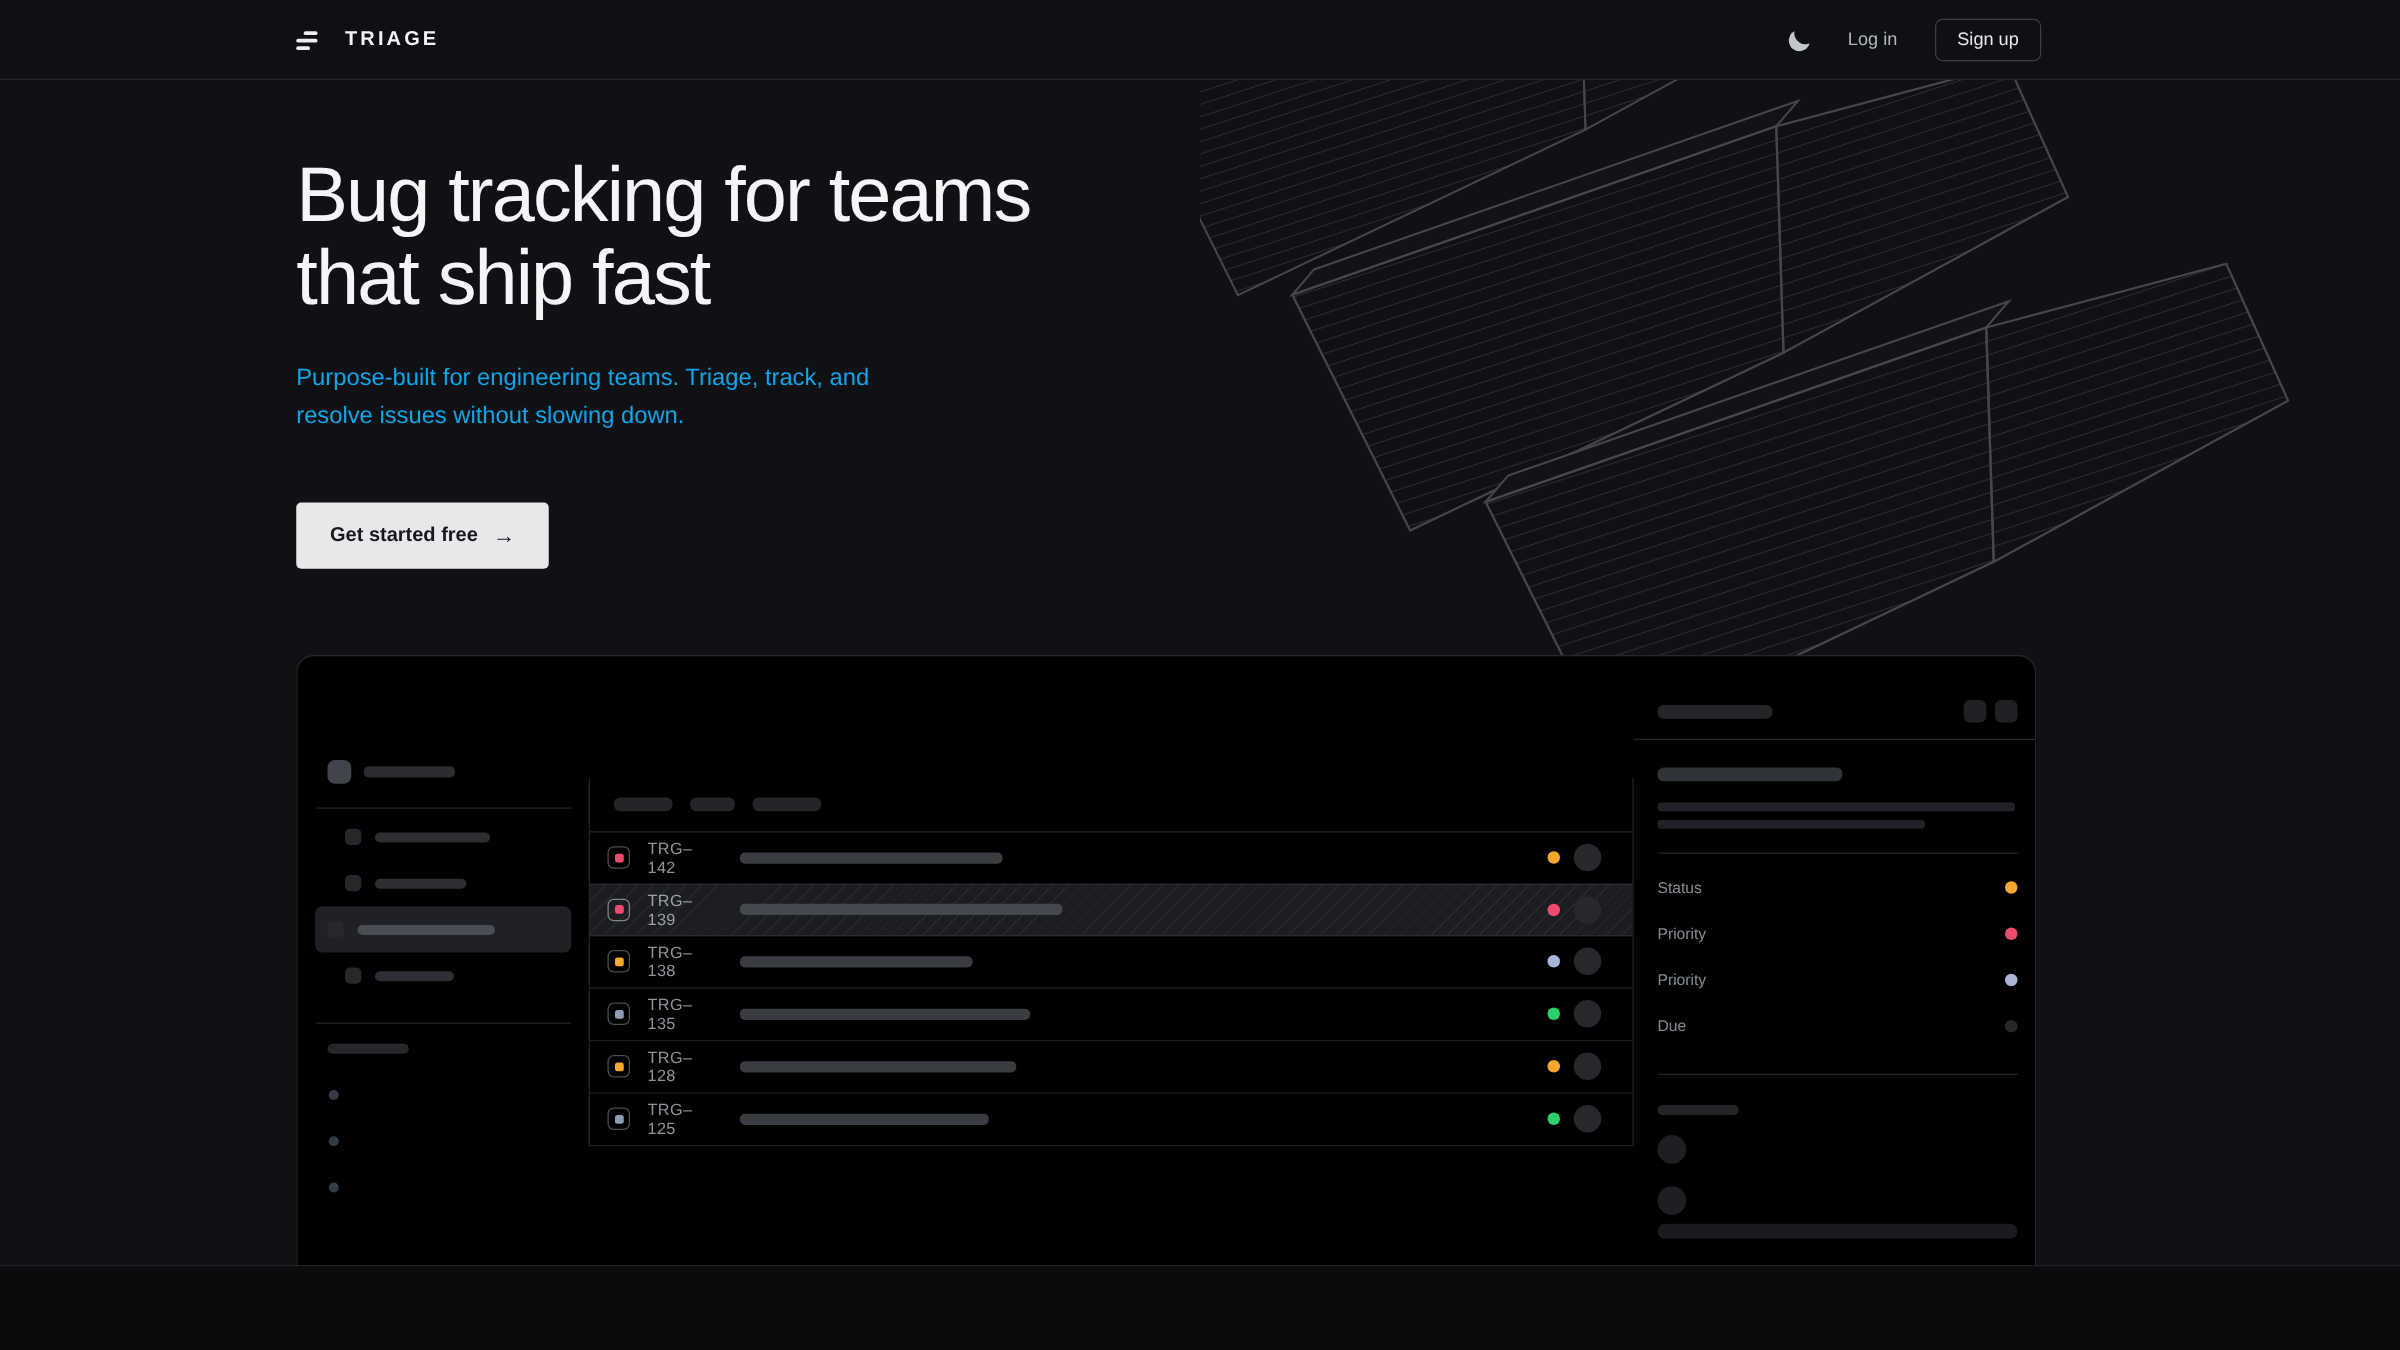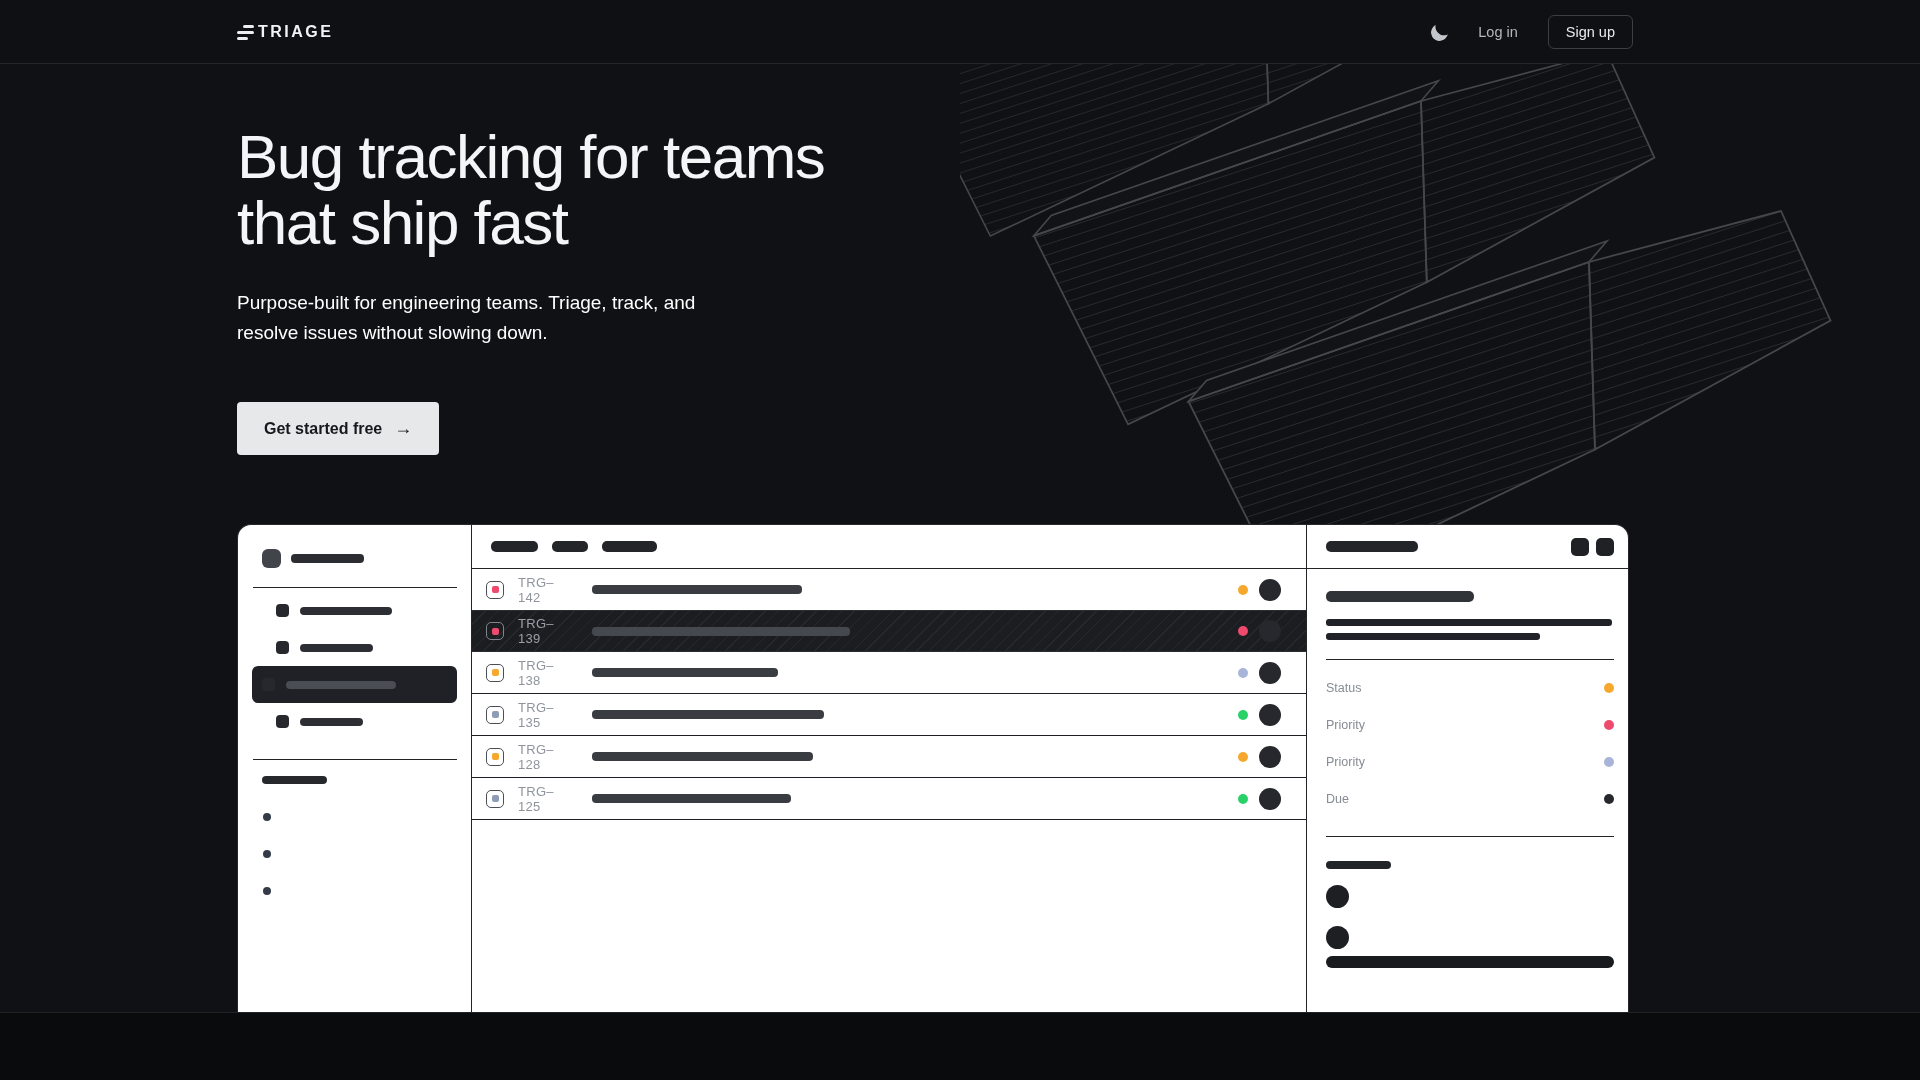--- a/index.html
+++ b/index.html
@@ -14,54 +14,54 @@
   .art { position:absolute; left:960px; top:0; z-index:1; }
   
   .header {
     position:absolute; top:0; left:0; width:1920px; height:64px;
     background:#0f1013; border-bottom:1px solid #26272b; z-index:10;
   }
   .header-inner {
     position:absolute; left:237px; right:287px; top:0; height:64px;
     display:flex; align-items:center; justify-content:space-between;
   }
-  .logo { display:flex; align-items:center; gap:4px; cursor:pointer; }
+  .logo { display:flex; align-items:center; gap:22px; cursor:pointer; }
   .logo-glyph { display:flex; flex-direction:column; gap:3px; }
   .logo-glyph i { display:block; height:3px; border-radius:1.5px; background:#eceef1; }
   .logo-glyph i:nth-child(1){ width:11px; margin-left:6px; }
   .logo-glyph i:nth-child(2){ width:17px; }
   .logo-glyph i:nth-child(3){ width:11px; }
   .logo-text { font-size:16px; font-weight:700; letter-spacing:2.5px; color:#f2f3f5; }
   .header-right { display:flex; align-items:center; gap:30px; }
   .moon {
     width:17px; height:17px; border-radius:50%;
     box-shadow:inset 6px -4px 0 0 #c3c6cc; transform:rotate(-18deg); cursor:pointer;
   }
   .login { font-size:14.5px; color:#b3b6bc; cursor:pointer; }
   .signup {
     font-size:14.5px; color:#e9eaec; border:1px solid #3c3e44; border-radius:6px;
     padding:9px 17px; background:transparent; cursor:pointer; line-height:1;
     font-family:"Liberation Sans", sans-serif;
   }
   
   .hero { position:absolute; left:237px; top:124px; z-index:5; }
   .hero h1 { font-size:62px; line-height:66px; font-weight:500; letter-spacing:-1.5px; color:#f4f5f7; }
-  .hero .sub { margin-top:32px; font-size:19px; line-height:30px; color:#ffffff; }
+  .hero .sub { margin-top:32px; font-size:19px; line-height:30px; color:#0ea5e9; }
   .cta {
     margin-top:54px; display:inline-flex; align-items:center; gap:12px;
     height:53px; padding:0 27px; background:#e7e8ea; color:#17181c;
     border:none; border-radius:4px; font-size:16px; font-weight:700; cursor:pointer;
     font-family:"Liberation Sans", sans-serif;
   }
   .cta .arrow { font-size:18px; font-weight:400; }
   
   .card {
     position:absolute; left:237px; top:524px; width:1392px; height:489px;
-    background:#ffffff; border:1px solid #26272b; border-bottom:none;
-    border-radius:14px 14px 0 0; z-index:5; display:flex; overflow:hidden;
+    background:#000000; border:1px solid #26272b; border-bottom:none;
+    border-radius:14px 14px 0 0; z-index:5; display:flex; overflow:hidden;align-items:center;
   }
   .col-sidebar { width:233px; flex:none; position:relative; }
   .col-list { flex:none; width:836px; border-left:1px solid #232428; border-right:1px solid #232428; }
   .col-panel { flex:1; position:relative; }
   .skel { background:#2b2d32; border-radius:4px; }
   
   .ws-row { display:flex; align-items:center; gap:10px; padding:24px 0 0 24px; }
   .ws-avatar { width:19px; height:19px; border-radius:6px; background:#41444b; }
   .ws-bar { width:73px; height:9px; }
   .side-div { border-top:1px solid #232428; margin:19px 14px 0 15px; }

